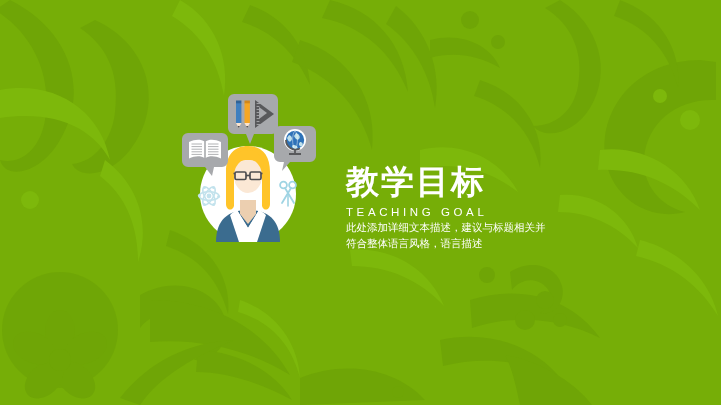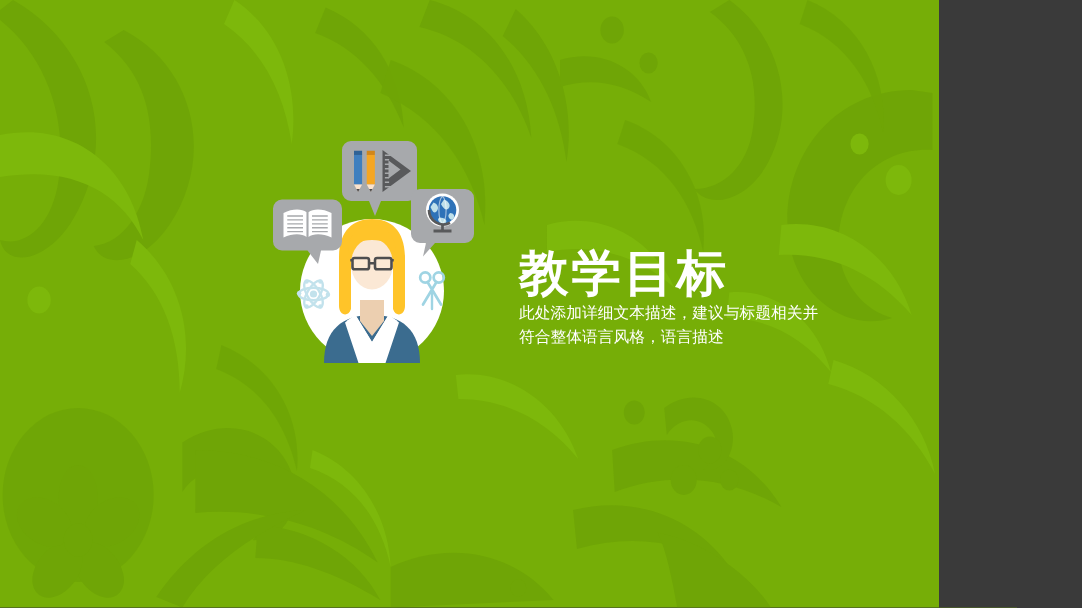--- a/index.html
+++ b/index.html
@@ -2,21 +2,21 @@
 <html><head>
 <meta charset="utf-8">
 <style>
   html, body {
     margin: 0;
     padding: 0;
     background: #3a3a3a;
   }
   #slide {
     position: relative;
-    width: 626px;
+    width: 721px;
     height: 405px;
     overflow: hidden;
     background: #76ae07;
     font-family: "Liberation Sans", "DejaVu Sans", sans-serif;
     user-select: none;
   }
 
   
   #pattern-layer {
     position: absolute;
@@ -251,16 +251,17 @@
           <path d="M-6 10 L6 10" stroke="#58595b" stroke-width="2"></path>
           <path d="M-9 -4 A9.5 9.5 0 0 0 5 4.5" fill="none" stroke="#58595b" stroke-width="1.8"></path>
         </g>
       </g>
 
     </svg>
   </div>
 
   <div id="text-block">
     <div id="title">教学目标</div>
+    <div id="subtitle">TEACHING GOAL</div>
     <div id="desc">此处添加详细文本描述，建议与标题相关并符合整体语言风格，语言描述</div>
   </div>
 
 </div>
 
 </body></html>

